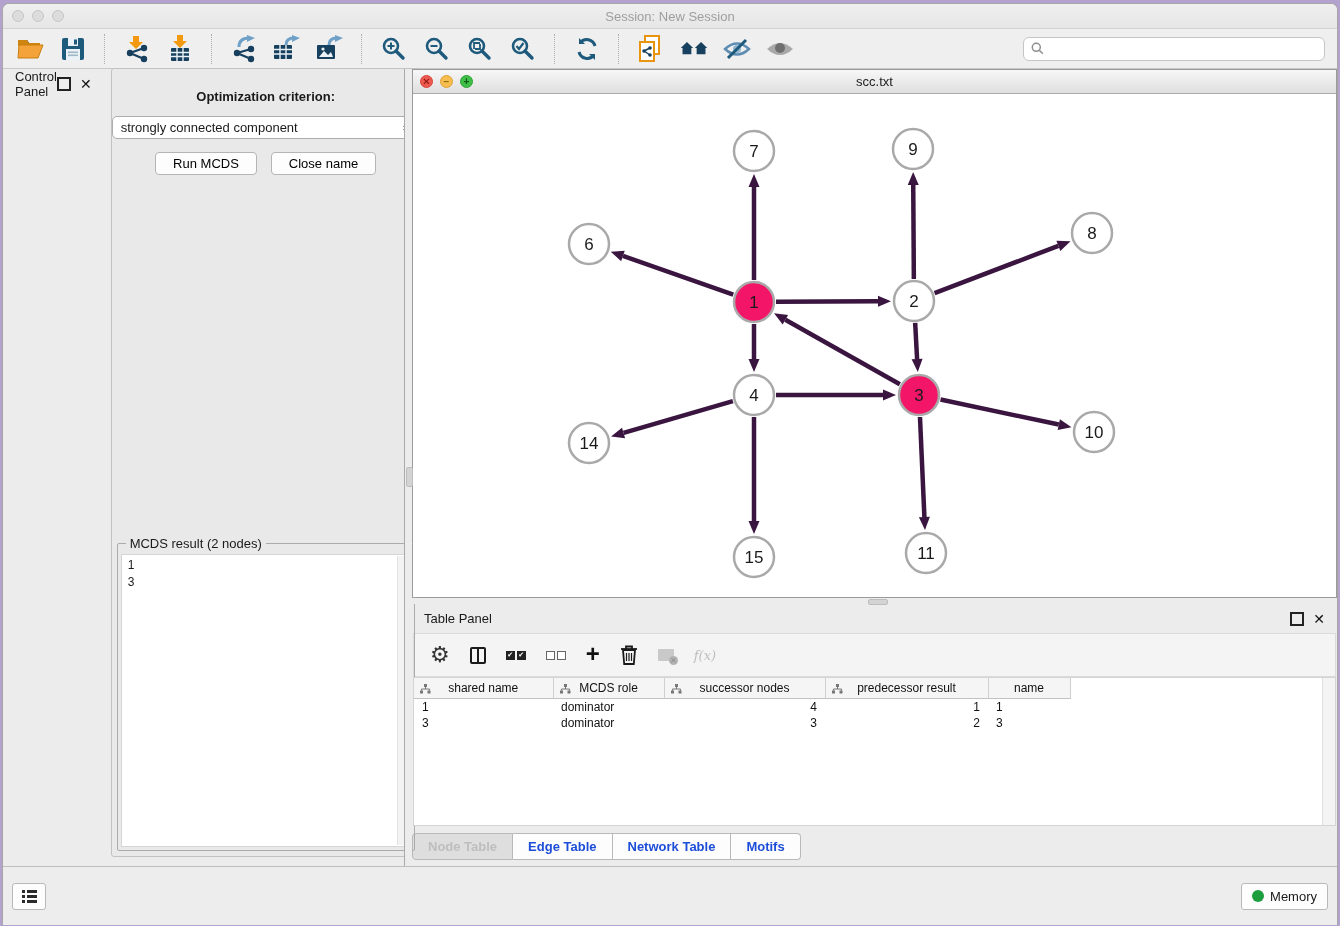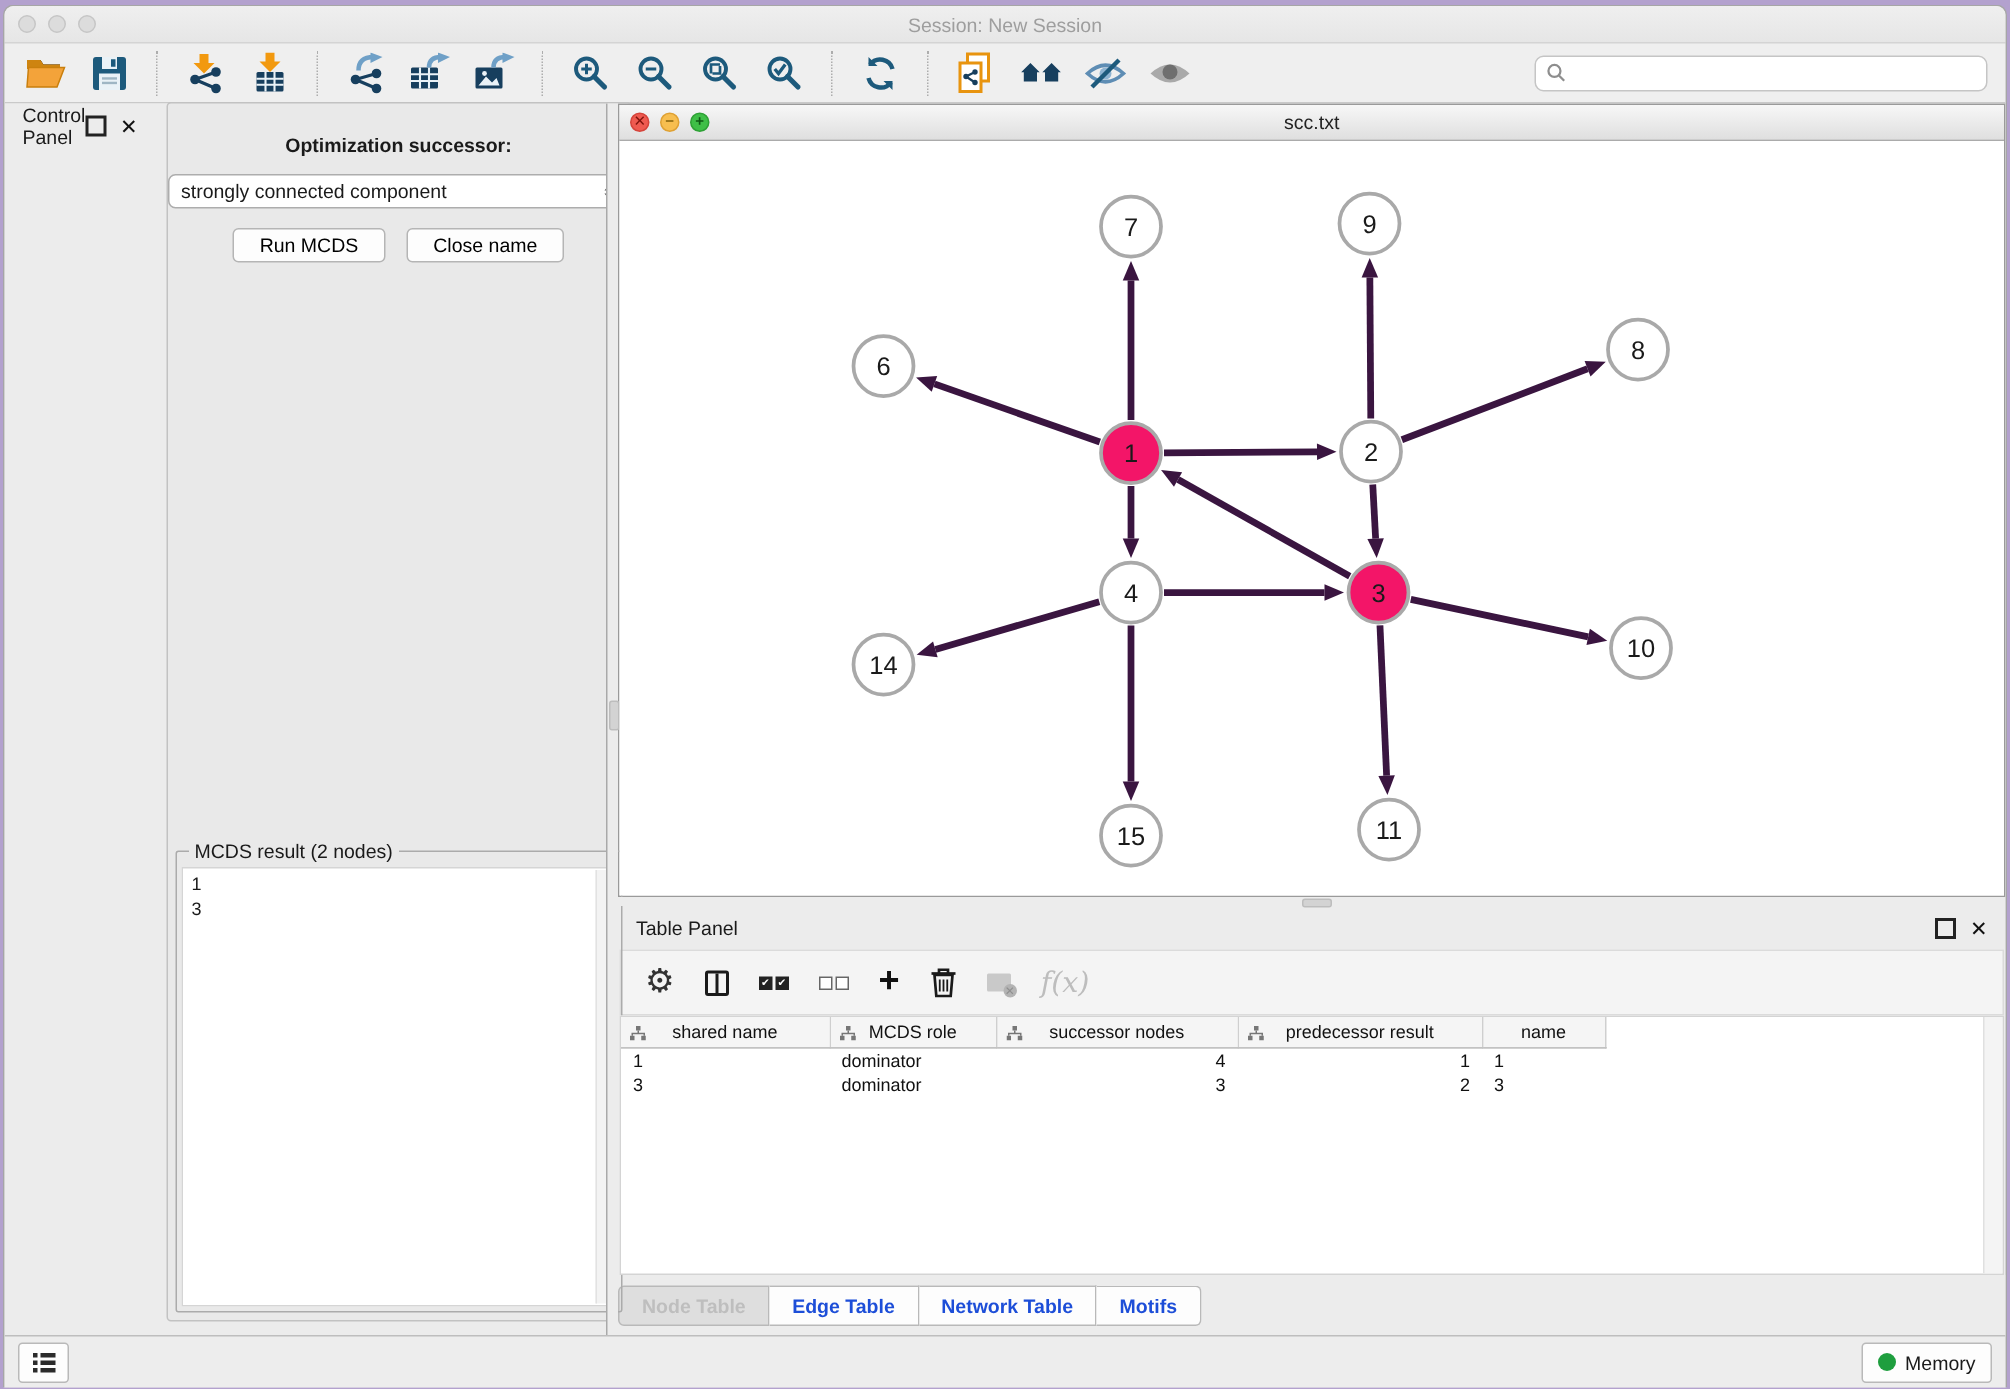--- a/index.html
+++ b/index.html
@@ -87,39 +87,39 @@
   .tp-toolbar{height:42px;margin:0 1px;background:#F4F4F4;border:1px solid #DBDBDB;
     display:flex;align-items:center;gap:20px;padding:0 16px;}
   .tpi{display:flex;align-items:center;justify-content:center;height:26px;}
   .gear{font-size:22px;color:#333;font-family:"DejaVu Sans",sans-serif;line-height:1;}
   .colicon{width:16px;height:17px;border:2px solid #1a1a1a;border-radius:2px;position:relative;box-sizing:border-box;}
   .colicon::after{content:"";position:absolute;left:5px;top:0;bottom:0;width:2px;background:#1a1a1a;}
   .cbpair{display:flex;gap:2px;}
   .cb{width:9px;height:9px;background:#222;color:#fff;font-size:7px;display:flex;align-items:center;justify-content:center;}
   .cbe{width:9px;height:9px;border:1.5px solid #666;box-sizing:border-box;background:#fff;}
   .plus{font-size:24px;font-weight:900;color:#111;line-height:1;margin-top:-3px;}
-  .fx{font-family:"DejaVu Serif",serif;font-style:italic;font-size:19px;color:#BDBDBD;text-align:center;}
+  .fx{font-family:"DejaVu Serif",serif;font-style:italic;font-size:13px;color:#BDBDBD;text-align:center;}
   .gridx{position:relative;width:16px;height:12px;background:#C9C9C9;border-radius:1px;}
   .gridx::after{content:"✕";position:absolute;right:-4px;bottom:-4px;font-size:8px;color:#8F8F8F;background:#B3B3B3;border-radius:50%;width:9px;height:9px;line-height:9px;text-align:center;}
   .tp-tablearea{flex:1;margin:0 1px;background:#fff;border:1px solid #D4D4D4;position:relative;overflow:hidden;}
   table.datatable{border-collapse:collapse;table-layout:fixed;font-size:12px;}
   table.datatable th{height:20px;background:#F5F5F5;border-right:1px solid #CFCFCF;border-bottom:1px solid #C2C2C2;
     font-weight:normal;position:relative;text-align:center;padding:0 4px;color:#111;}
   table.datatable th .hicon{position:absolute;left:6px;top:5px;}
   table.datatable td{height:16px;padding:0 8px;color:#111;}
   .c0{width:139px;} .c1{width:111px;} .c2{width:161px;} .c3{width:163px;} .c4{width:82px;}
   td.ra{text-align:right;padding-right:12px;}
   .tp-scroll{position:absolute;top:0;bottom:0;right:0;width:12px;background:#F4F4F4;border-left:1px solid #E0E0E0;}
   .tp-footer{height:40px;display:flex;align-items:center;background:#ECECEC;}
   .ftab{padding:5px 15px;font-size:13px;font-weight:bold;background:#FDFDFD;border:1px solid #B9B9B9;border-left-width:0;color:#1d4ed8;}
   .ftab:first-child{border-left-width:1px;border-radius:4px 0 0 4px;}
   .ftab.last{border-radius:0 4px 4px 0;}
   .ftab.active{background:#DEDEDE;color:#BEBEBE;}
   
-  .statusbar{height:34px;background:#EDEDED;border-top:1px solid #BEBEBE;display:flex;align-items:center;padding:0 9px;}
+  .statusbar{height:34px;background:#EDEDED;border-top:1px solid #BEBEBE;display:flex;align-items:center;padding:12px 9px;}
   .listbtn{width:32px;height:25px;background:#FDFDFD;border:1px solid #B9B9B9;border-radius:3px;
     display:flex;flex-direction:column;justify-content:center;gap:2px;align-items:center;}
   .listbtn .lrow{display:flex;gap:2px;align-items:center;}
   .listbtn .dot{width:3px;height:3px;background:#2b2b2b;}
   .listbtn .bar{width:10px;height:3px;background:#2b2b2b;}
   .membtn{margin-left:auto;height:25px;padding:0 10px;background:#FDFDFD;border:1px solid #B9B9B9;border-radius:3px;
     display:flex;align-items:center;gap:6px;font-size:13px;}
   .memdot{width:12px;height:12px;border-radius:50%;background:#1E9E3E;}
   svg text{font-family:"Liberation Sans","DejaVu Sans",sans-serif;}
 </style>
@@ -281,21 +281,21 @@
 
     <div class="cpanel">
       <div class="panel-head">
         <span class="ph-title">Control Panel</span>
         <span class="win-btns">
           <span class="sq"></span>
           <span class="x">✕</span>
         </span>
       </div>
       <div class="cp-body">
-        <div class="opt-label">Optimization successor:</div>
+        <div class="opt-label">Optimization criterion:</div>
         <div class="dropdown">
           <span class="dval">strongly connected component</span>
           <span class="stepper">
               <i class="up"></i>
               <i class="dn"></i>
             </span>
         </div>
         <div class="cp-buttons">
           <button class="btn">Run MCDS</button>
           <button class="btn">Close name</button>

